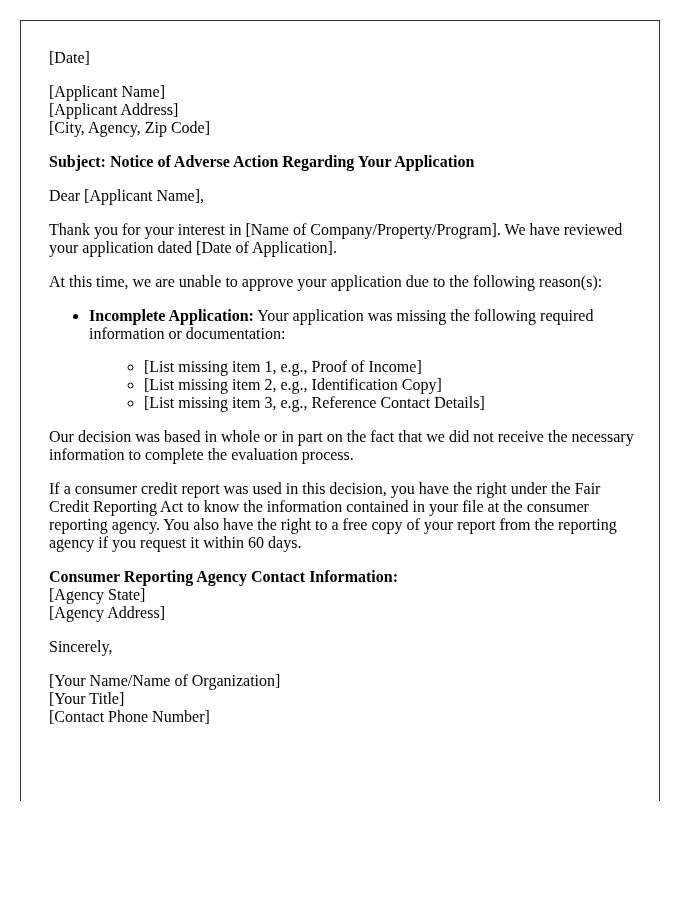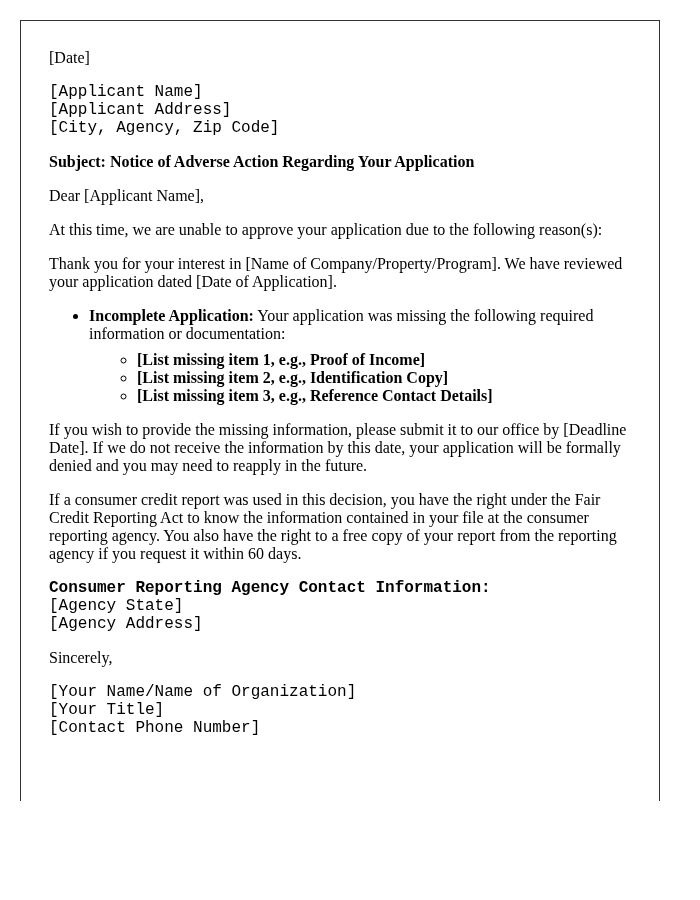--- a/index.html
+++ b/index.html
@@ -33,71 +33,69 @@
       top: 28px;
       width: 590px;
       font-size: 16px;
       line-height: 18px;
     }
     p {
       margin: 0 4px 16px 0;
     }
     .block {
       margin: 0 0 16px 0;
-      font-family: Liberation Mono, monospace;
     }
     .line { display: block; }
     .bold { font-weight: bold; }
     ul.outer {
       margin: 0 0 16px 0;
       padding-left: 40px;
       list-style-type: disc;
     }
     ul.inner {
-      margin: 8px;
+      margin: 15px;
       padding-left: 40px;
       list-style-type: circle;
-      font-weight: bold;
     }
   </style>
 </head>
 <body>
 
 <div class="page">
   <div class="content">
 
     <p>[Date]</p>
 
     <div class="block">
       <span class="line">[Applicant Name]</span>
       <span class="line">[Applicant Address]</span>
       <span class="line">[City, Agency, Zip Code]</span>
     </div>
 
     <p class="bold">Subject: Notice of Adverse Action Regarding Your Application</p>
 
     <p>Dear [Applicant Name],</p>
 
+    <p>Thank you for your interest in [Name of Company/Property/Program]. We have reviewed your application dated [Date of Application].</p>
+
     <p>At this time, we are unable to approve your application due to the following reason(s):</p>
-
-    <p>Thank you for your interest in [Name of Company/Property/Program]. We have reviewed your application dated [Date of Application].</p>
 
     <ul class="outer">
       <li>
         <span class="bold">Incomplete Application:</span><span> Your application was missing the following required information or documentation:</span>
         <ul class="inner">
           <li>[List missing item 1, e.g., Proof of Income]</li>
           <li>[List missing item 2, e.g., Identification Copy]</li>
           <li>[List missing item 3, e.g., Reference Contact Details]</li>
         </ul>
       </li>
     </ul>
 
+    <p>Our decision was based in whole or in part on the fact that we did not receive the necessary information to complete the evaluation process.</p>
 
-    <p>If you wish to provide the missing information, please submit it to our office by [Deadline Date]. If we do not receive the information by this date, your application will be formally denied and you may need to reapply in the future.</p>
 
     <p>If a consumer credit report was used in this decision, you have the right under the Fair Credit Reporting Act to know the information contained in your file at the consumer reporting agency. You also have the right to a free copy of your report from the reporting agency if you request it within 60 days.</p>
 
     <div class="block">
       <span class="line bold">Consumer Reporting Agency Contact Information:</span>
       <span class="line">[Agency State]</span>
       <span class="line">[Agency Address]</span>
     </div>
 
     <p>Sincerely,</p>

